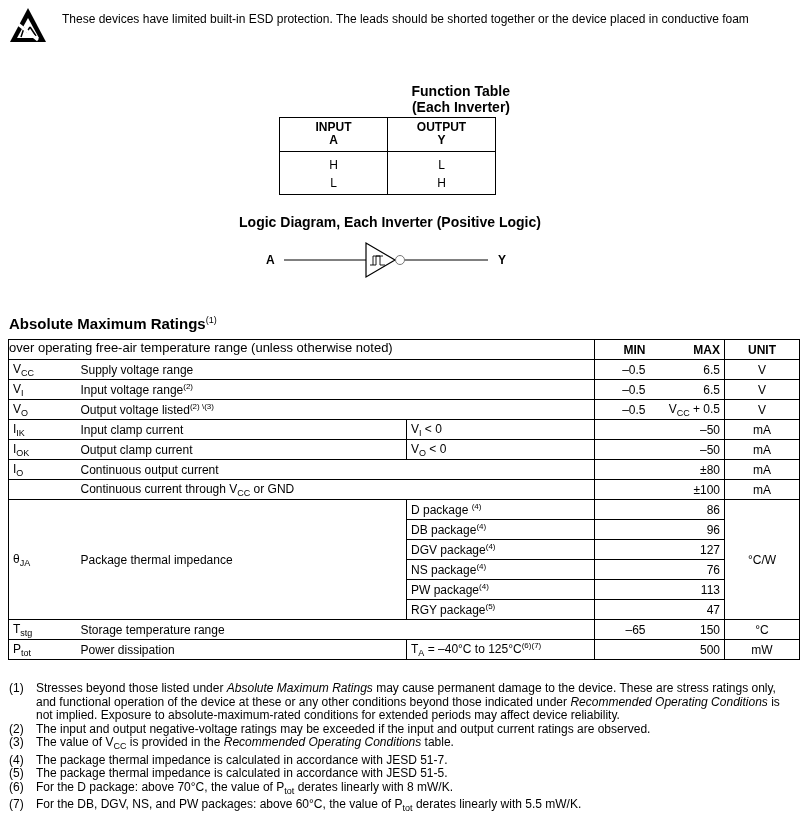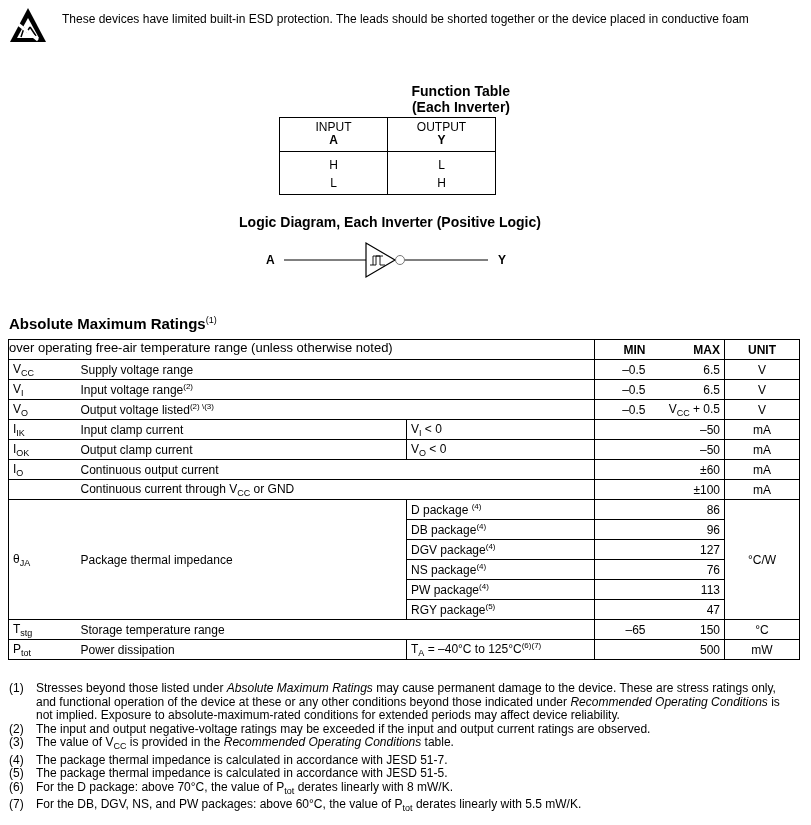--- a/index.html
+++ b/index.html
@@ -5,21 +5,21 @@
   * { box-sizing: border-box; margin: 0; padding: 0; }
   html, body { width: 811px; height: 825px; background: #fff; overflow: hidden; }
   body { font-family: "Liberation Sans", sans-serif; color: #000; position: relative; font-size: 12px; }
 
   .esd { position: absolute; left: 8px; top: 6px; width: 40px; height: 38px; }
   .esd-text { position: absolute; left: 62px; top: 12px; width: 730px; font-size: 12px; line-height: 14px; }
 
   .ft-title { position: absolute; left: 270px; top: 83px; width: 240px; text-align: right; font-weight: bold; font-size: 14px; line-height: 16px; }
   table.ft { position: absolute; left: 279px; top: 117px; width: 217px; border-collapse: collapse; font-size: 12px; }
   table.ft td, table.ft th { text-align: center; width: 50%; }
-  table.ft th { font-weight: normal; border: 1px solid #000; line-height: 13px; padding: 3px 0 4px; }
+  table.ft th { font-weight: bold; border: 1px solid #000; line-height: 13px; padding: 3px 0 4px; }
   table.ft th b { display: block; }
   table.ft tbody tr:first-child td { padding-top: 4px; }
   table.ft tbody td { line-height: 18px; border-left: 1px solid #000; border-right: 1px solid #000; }
   table.ft tbody tr:last-child td { border-bottom: 1px solid #000; padding-bottom: 2px; }
 
   .ld-title { position: absolute; left: 200px; top: 214px; width: 380px; text-align: center; font-weight: bold; font-size: 14px; }
   .ld-a { position: absolute; left: 266px; top: 253px; font-weight: bold; font-size: 12px; }
   .ld-y { position: absolute; left: 498px; top: 253px; font-weight: bold; font-size: 12px; }
   .ld-svg { position: absolute; left: 284px; top: 240px; }
 
@@ -143,21 +143,21 @@
     <td class="cond"><span>V</span><sub>O</sub><span> &lt; 0</span></td>
     <td class="min"></td>
     <td class="max">–50</td>
     <td class="unit">mA</td>
   </tr>
 
   <tr>
     <td class="sym"><span>I</span><sub>O</sub></td>
     <td class="par" colspan="2">Continuous output current</td>
     <td class="min"></td>
-    <td class="max">±60</td>
+    <td class="max">±80</td>
     <td class="unit">mA</td>
   </tr>
 
   <tr>
     <td class="sym"></td>
     <td class="par" colspan="2"><span>Continuous current through V</span><sub>CC</sub><span> or GND</span></td>
     <td class="min"></td>
     <td class="max">±100</td>
     <td class="unit">mA</td>
   </tr>

